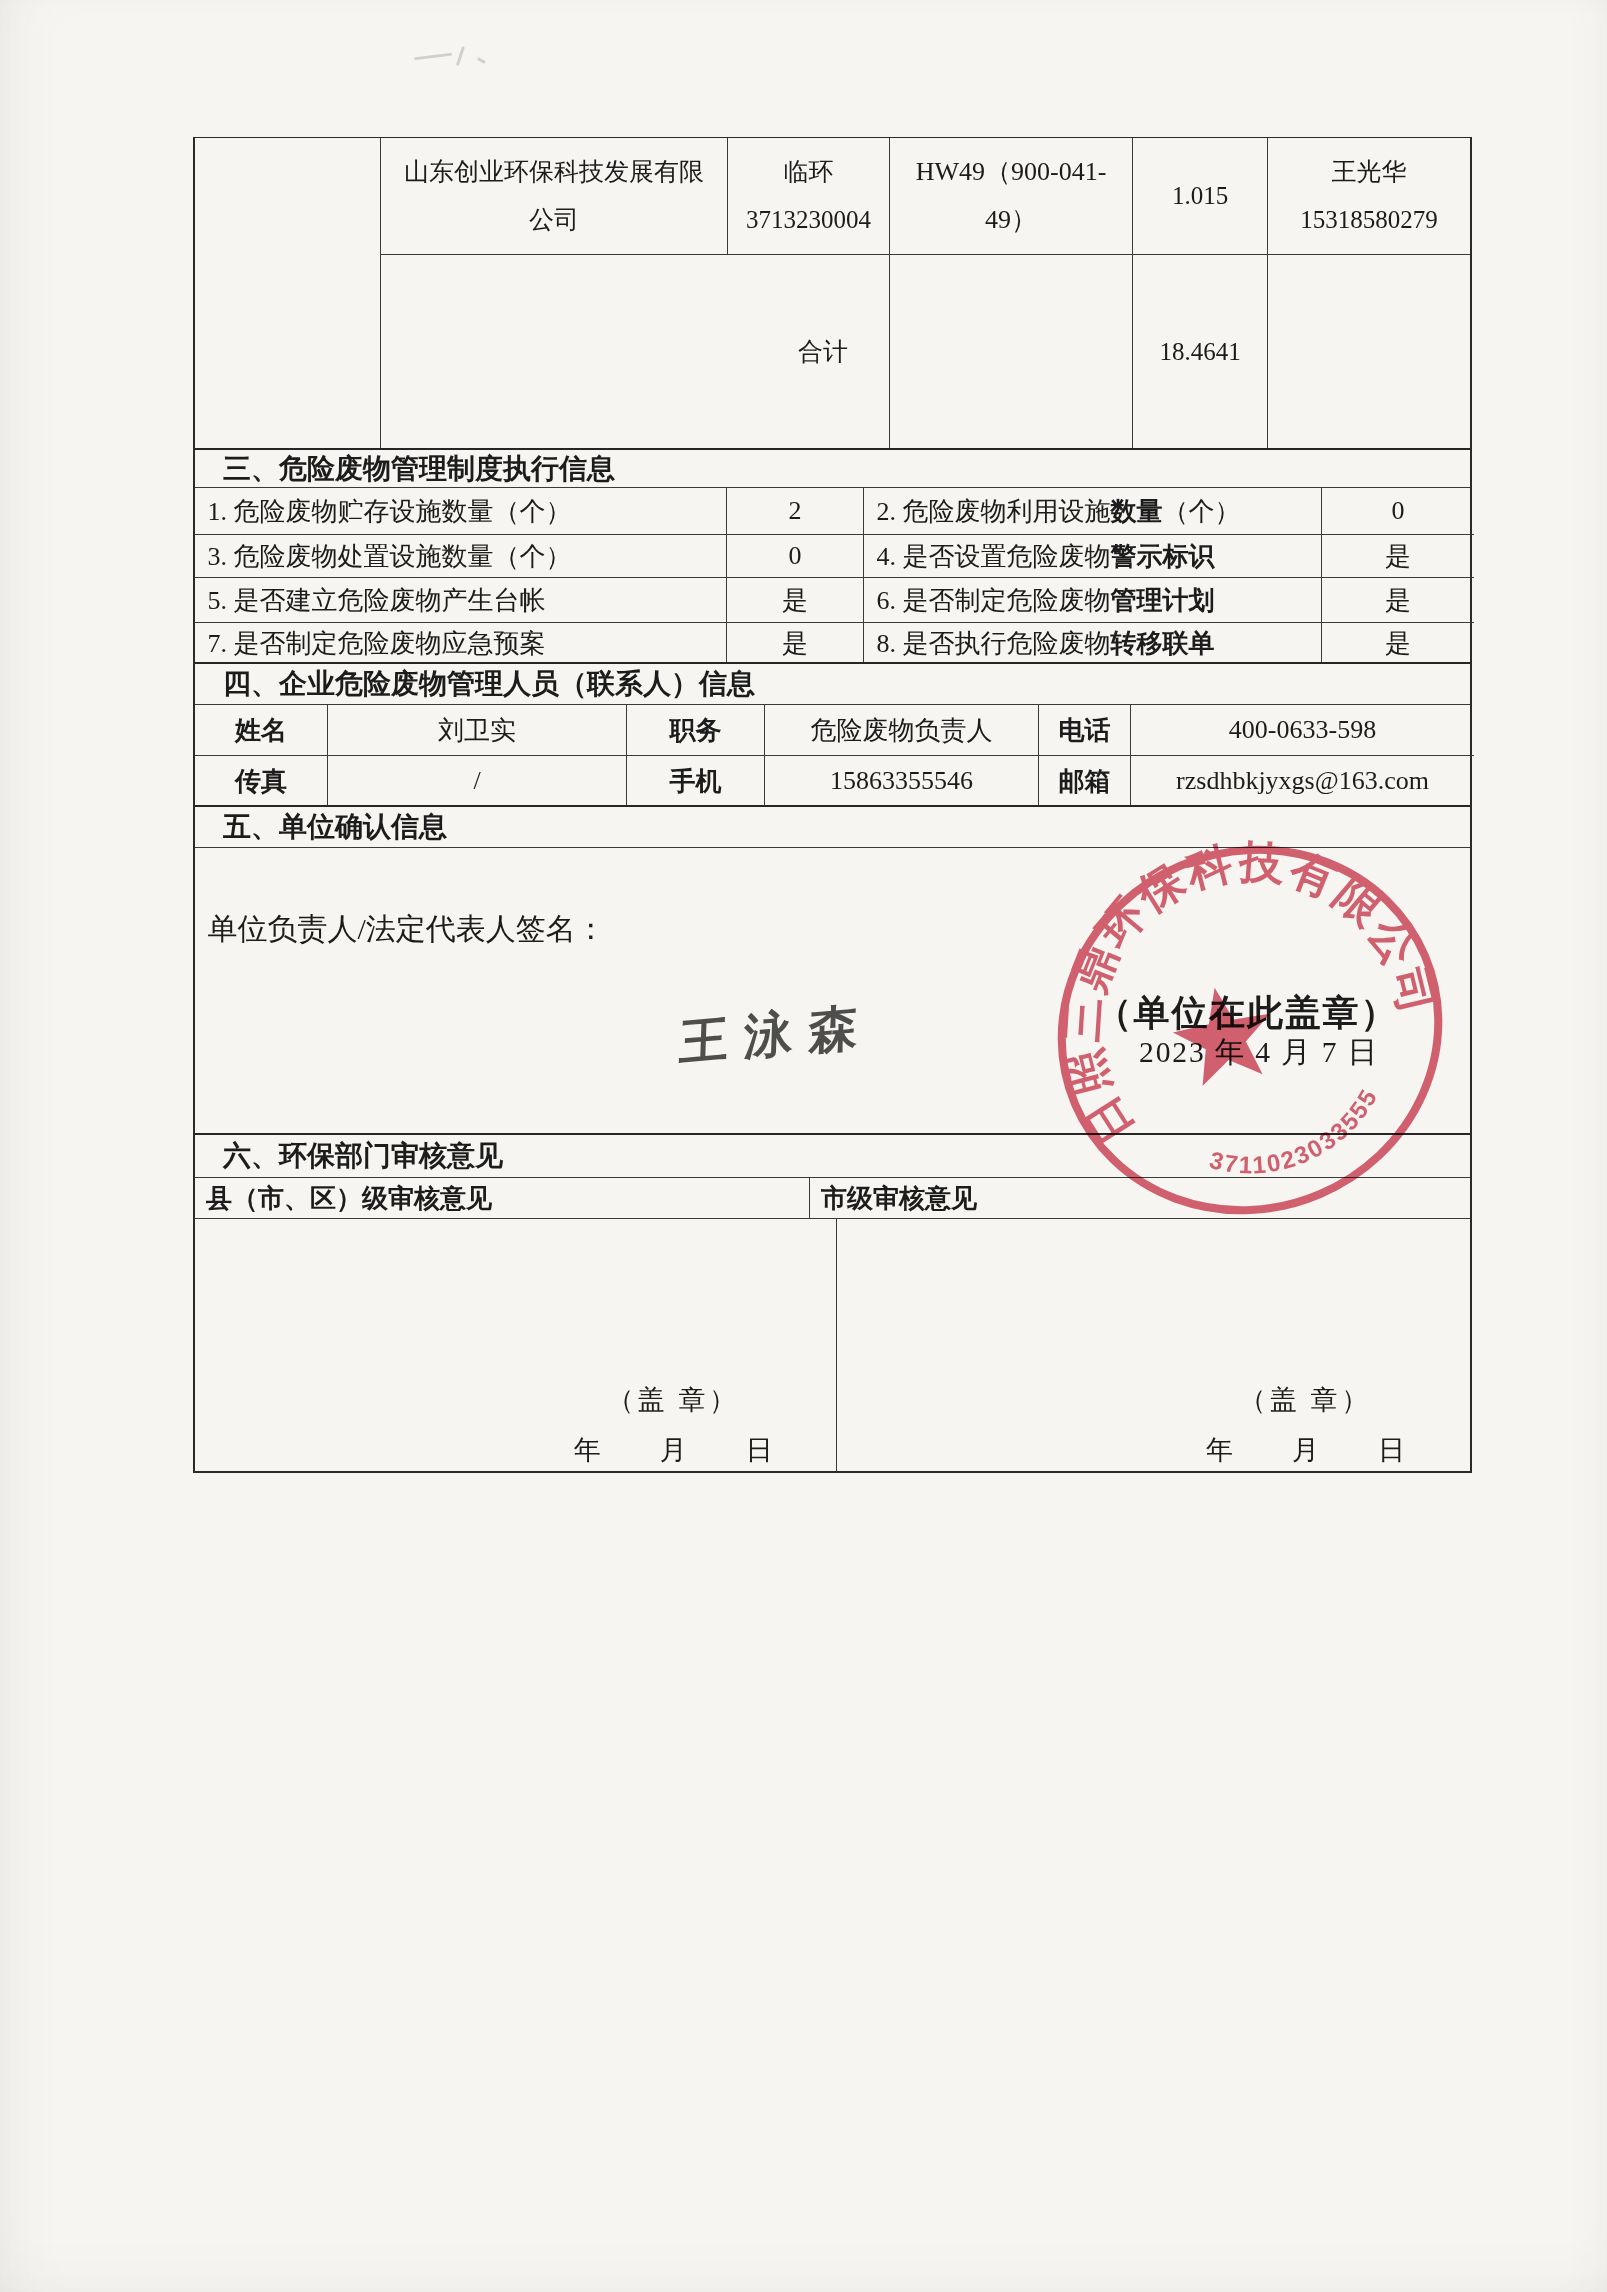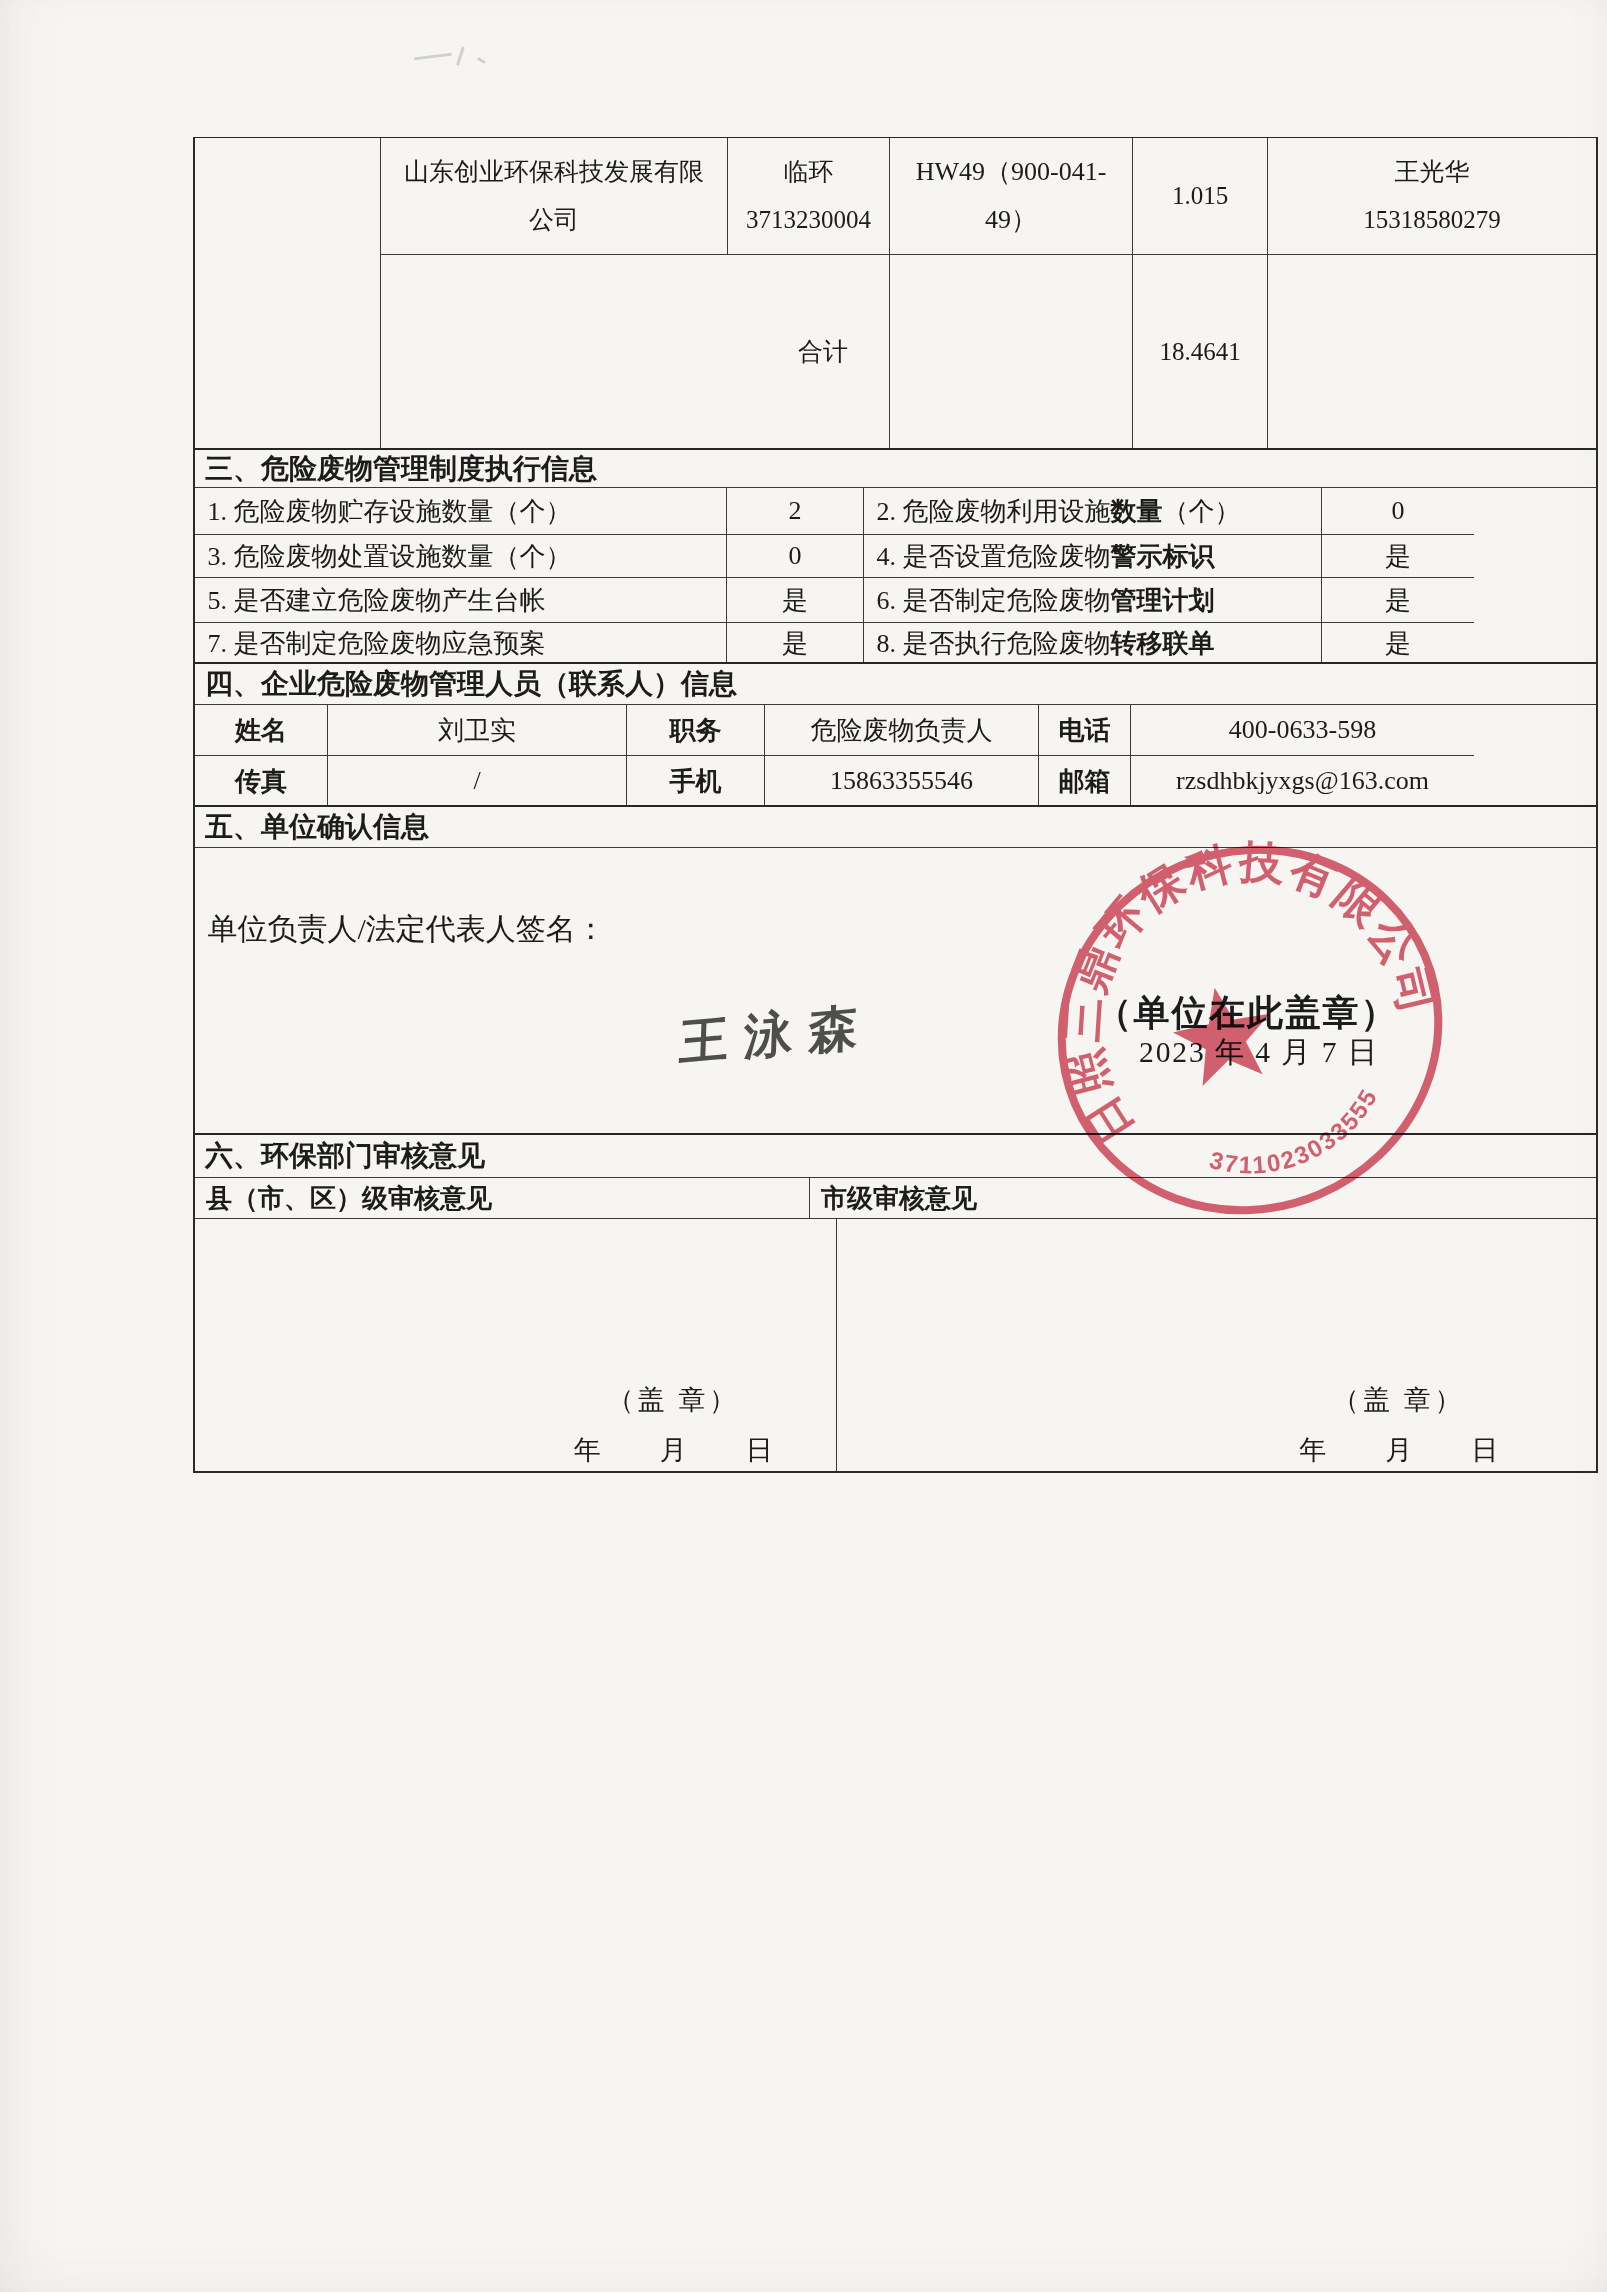--- a/index.html
+++ b/index.html
@@ -12,42 +12,42 @@
     overflow:hidden;
     box-shadow:inset 40px 0 63px -40px rgba(90,90,95,.10),
                inset -31px 0 54px -40px rgba(90,90,95,.08),
                inset 0 -36px 72px -45px rgba(90,90,95,.07);
   }
   *{box-sizing:border-box;}
   .hei{font-family:"Liberation Sans","DejaVu Sans",sans-serif;}
   .b{font-weight:bold;}
 
   .form{
-    position:absolute;left:193px;top:137px;width:1405px;
+    position:absolute;left:193px;top:137px;width:1279px;
     border:2.7px solid #2a2a2a;border-top-width:1.8px;
     background:transparent;
   }
   .band{position:relative;width:100%;}
 
   
   .tt{display:flex;height:310px;}
   .tt-first{width:186px;border-right:1.8px solid #3a3a3a;}
   .tt-rest{flex:1;display:flex;flex-direction:column;}
   .tt-r1{height:116px;display:flex;}
   .tt-r2{flex:1;border-top:1.8px solid #3a3a3a;display:flex;}
   .c{border-right:1.8px solid #3a3a3a;display:flex;flex-direction:column;
      align-items:center;justify-content:center;text-align:center;
      font-size:25px;line-height:48px;}
   .c:last-child{border-right:none;}
   .cw1{width:347px;}.cw2{width:162px;}.cw3{width:243px;font-size:26px;}
   .cw4{width:135px;}.cw5{flex:1;}
   .cm{width:509px;align-items:flex-end;padding-right:41px;justify-content:center;}
 
   
-  .headband{display:flex;align-items:center;padding-left:10px;
+  .headband{display:flex;align-items:center;padding-left:28px;
     font-size:28px;font-weight:bold;
     font-family:"Liberation Sans","DejaVu Sans",sans-serif;}
   .bt3{border-top:2.7px solid #262626;}
   .bt2{border-top:1.8px solid #3a3a3a;}
 
   
   .items{display:grid;grid-template-columns:532px 137px 458px 152px;
          grid-template-rows:47px 43px 45px 40px;}
   .items>div{display:flex;align-items:center;font-size:26px;
     border-right:1.8px solid #3a3a3a;border-bottom:1.8px solid #3a3a3a;}

